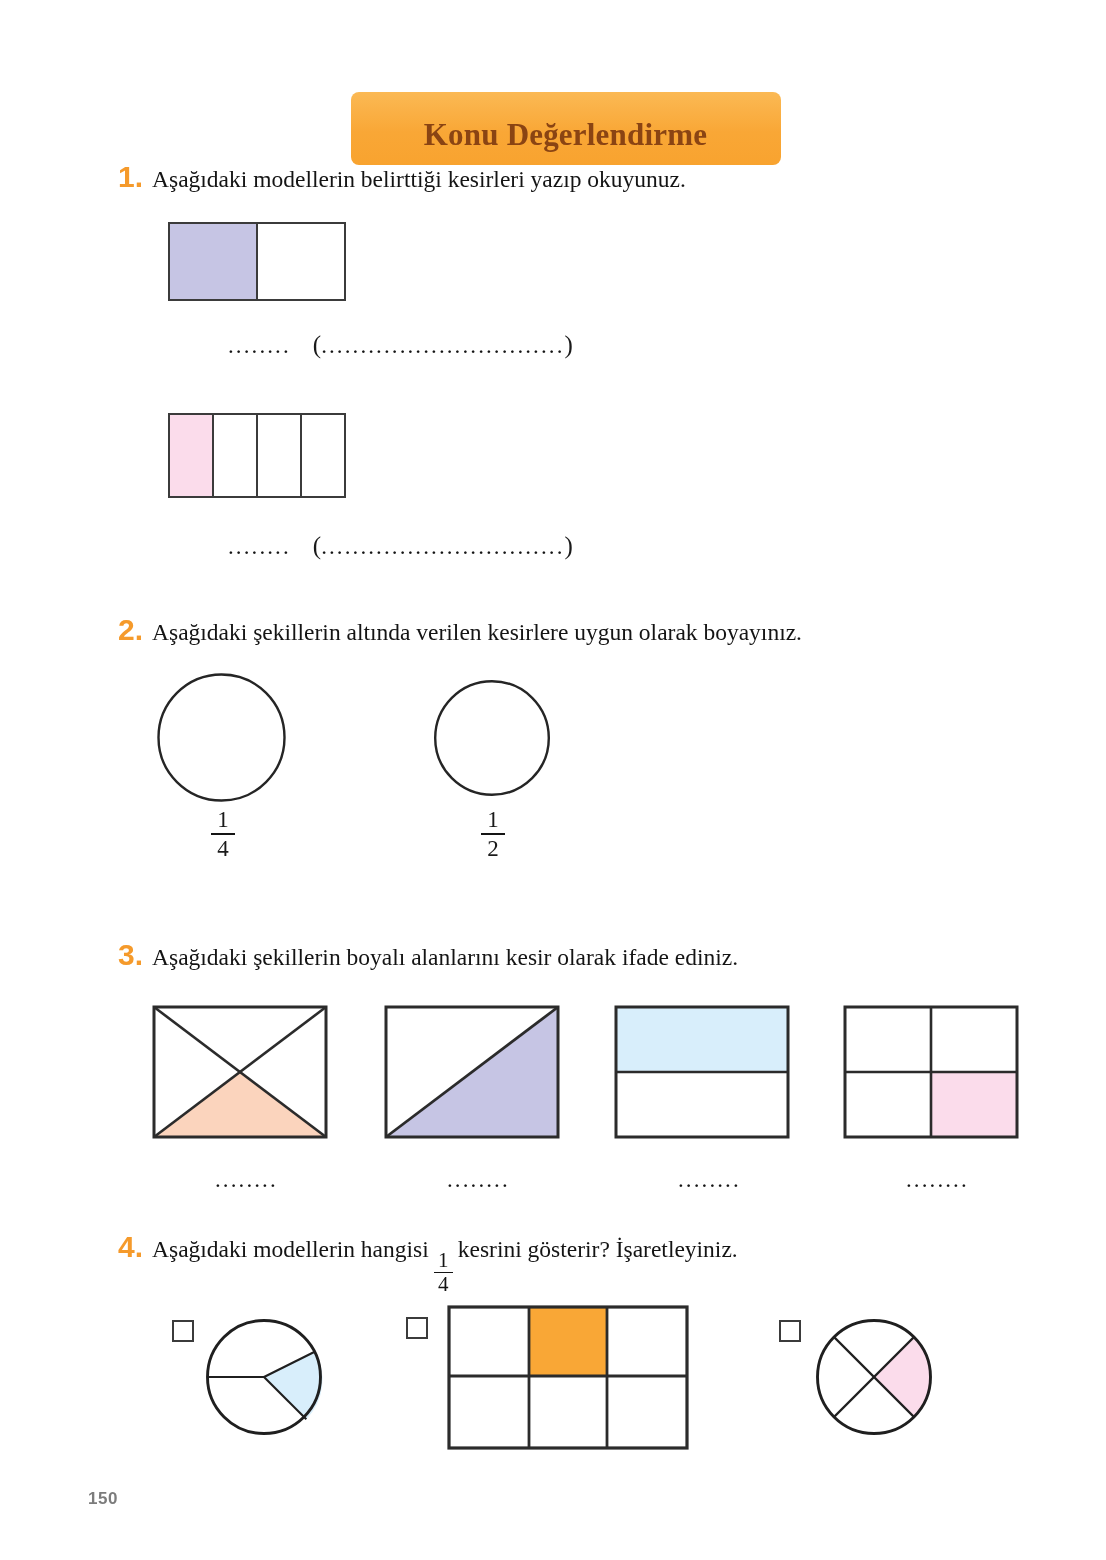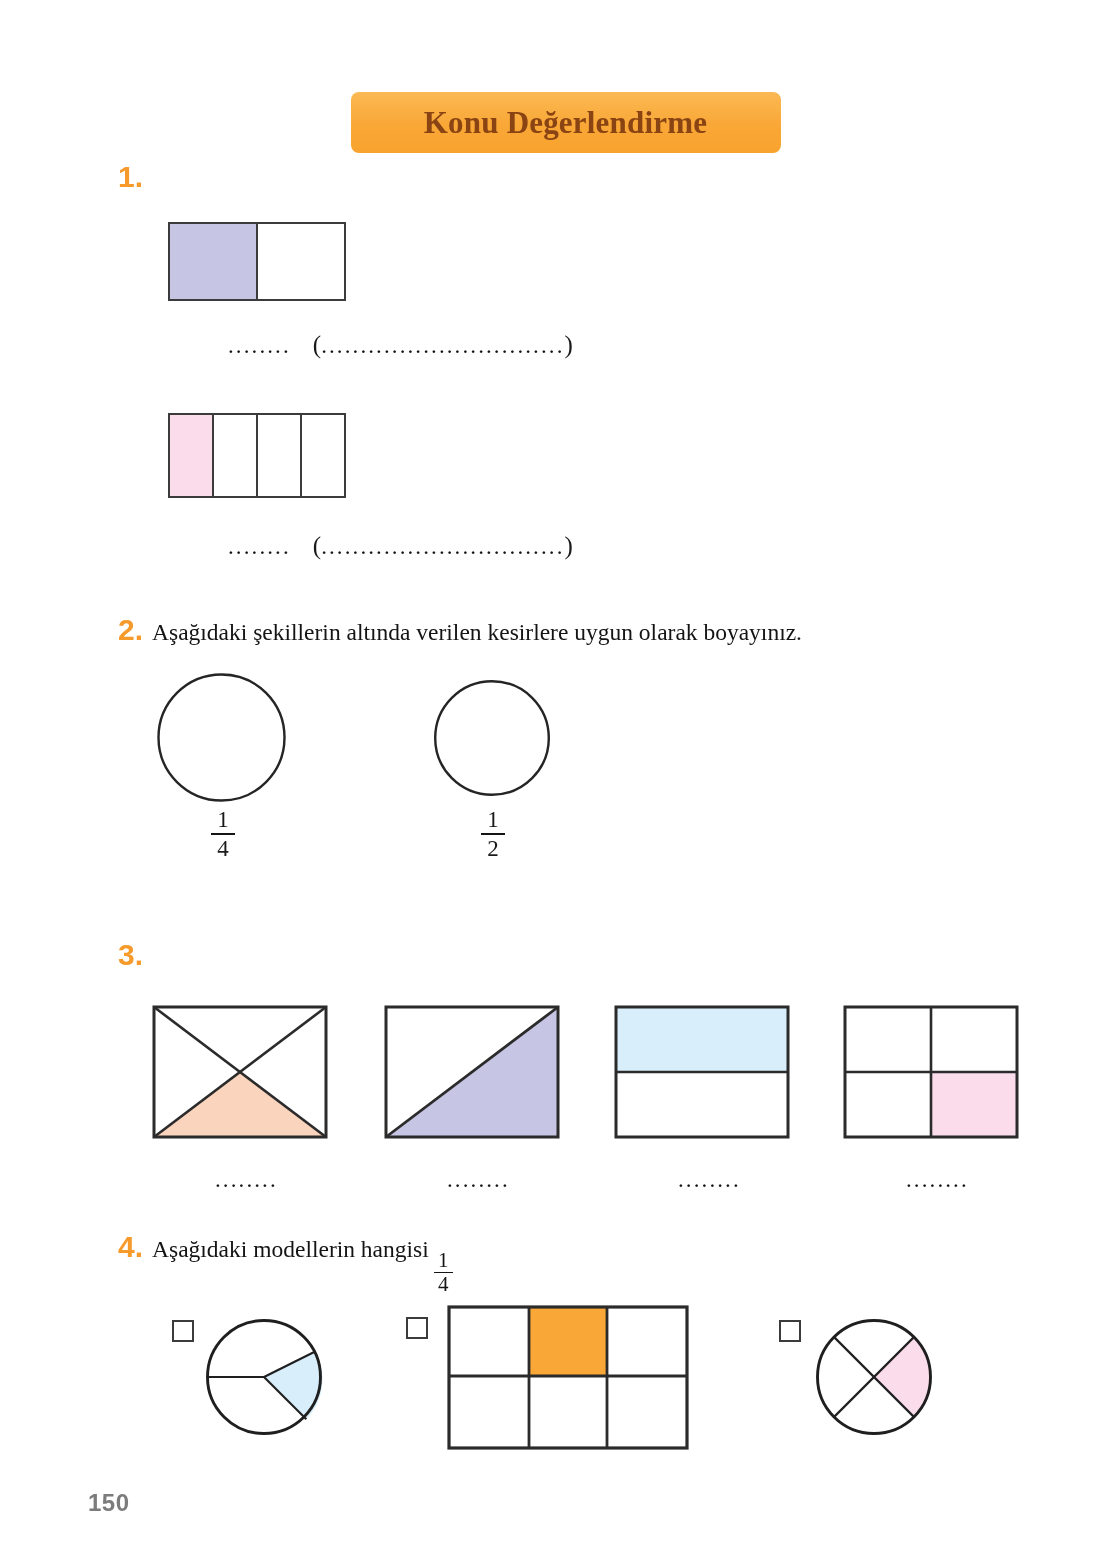--- a/index.html
+++ b/index.html
@@ -29,21 +29,21 @@
     position: absolute;
     top: 92px;
     left: 0;
     width: 1106px;
     text-align: center;
   }
   .banner {
     display: inline-block;
     background: linear-gradient(180deg, #fbb954 0%, #f9a736 55%, #f8a32f 100%);
     border-radius: 8px;
-    padding: 14px 44px 13px 44px;
+    padding: 26px 44px 13px 44px;
     min-width: 430px;
     box-sizing: border-box;
     margin-left: 25px;
   }
   .banner-title {
     font-family: "Liberation Serif", "DejaVu Serif", serif;
     font-weight: bold;
     font-size: 31px;
     color: #8a4413;
     letter-spacing: 0.2px;
@@ -157,41 +157,42 @@
     box-sizing: border-box;
   }
 
   
   .page-num {
     position: absolute;
     left: 88px;
     top: 1489px;
     font-family: "Liberation Sans", "DejaVu Sans", sans-serif;
     font-weight: bold;
-    font-size: 24px;
+    font-size: 17px;
     color: #7c7c7c;
     letter-spacing: 0.5px;
   }
 
   svg { display: block; overflow: visible; }
 </style>
 </head>
 <body>
 
 <div class="page">
 
   <div class="banner-wrap">
     <div class="banner">
       <div class="banner-title">Konu Değerlendirme</div>
     </div>
   </div>
 
   <div class="q" style="top:162px;">
     <div class="q-head">
       <span class="q-num">1.</span>
+      <span class="q-text">Aşağıdaki modellerin belirttiği kesirleri yazıp okuyunuz.</span>
     </div>
   </div>
 
   <div class="shape-abs rect-model" style="left:168px; top:222px; width:178px; height:79px;">
     <div class="cell" style="flex:1; background:#c6c5e4;"></div>
     <div class="cell" style="flex:1;"></div>
   </div>
 
   <div class="dots-row" style="left:228px; top:332px; gap:22px;">
     <span class="dots">........</span>
@@ -243,20 +244,21 @@
   </div>
   <div class="frac" style="left:481px; top:808px;">
     <span class="num">1</span>
     <span class="bar"></span>
     <span class="den">2</span>
   </div>
 
   <div class="q" style="top:940px;">
     <div class="q-head">
       <span class="q-num">3.</span>
+      <span class="q-text">Aşağıdaki şekillerin boyalı alanlarını kesir olarak ifade ediniz.</span>
     </div>
   </div>
 
   <div class="shape-abs" style="left:152px; top:1005px;">
     <svg width="176" height="134" viewBox="0 0 176 134">
       <polygon points="2,132 174,132 88,67" fill="#fbd4bd"></polygon>
       <rect x="2" y="2" width="172" height="130" fill="none" stroke="#2b2b2b" stroke-width="3"></rect>
       <line x1="2" y1="2" x2="174" y2="132" stroke="#2b2b2b" stroke-width="2.6"></line>
       <line x1="174" y1="2" x2="2" y2="132" stroke="#2b2b2b" stroke-width="2.6"></line>
     </svg>
@@ -293,21 +295,21 @@
   <div class="dots" style="position:absolute; left:906px; top:1168px;">........</div>
 
   <div class="q" style="top:1232px;">
     <div class="q-head">
       <span class="q-num">4.</span>
       <span class="q-text">
         <span>Aşağıdaki modellerin hangisi</span><span class="ifrac">
             <span class="num">1</span>
             <span class="bar"></span>
             <span class="den">4</span>
-          </span>
+          </span><span>kesrini gösterir? İşaretleyiniz.</span>
       </span>
     </div>
   </div>
 
   <div class="checkbox" style="left:172px; top:1320px;"></div>
   <div class="shape-abs" style="left:205px; top:1318px;">
     <svg width="118" height="118" viewBox="0 0 118 118">
       <path d="M59 59 L110.2 33.5 A57 57 0 0 1 101.3 101.3 Z" fill="#d8eefb"></path>
       <circle cx="59" cy="59" r="56.5" fill="none" stroke="#1f1f1f" stroke-width="2.9"></circle>
       <line x1="59" y1="59" x2="110.2" y2="33.5" stroke="#1f1f1f" stroke-width="2.1"></line>

